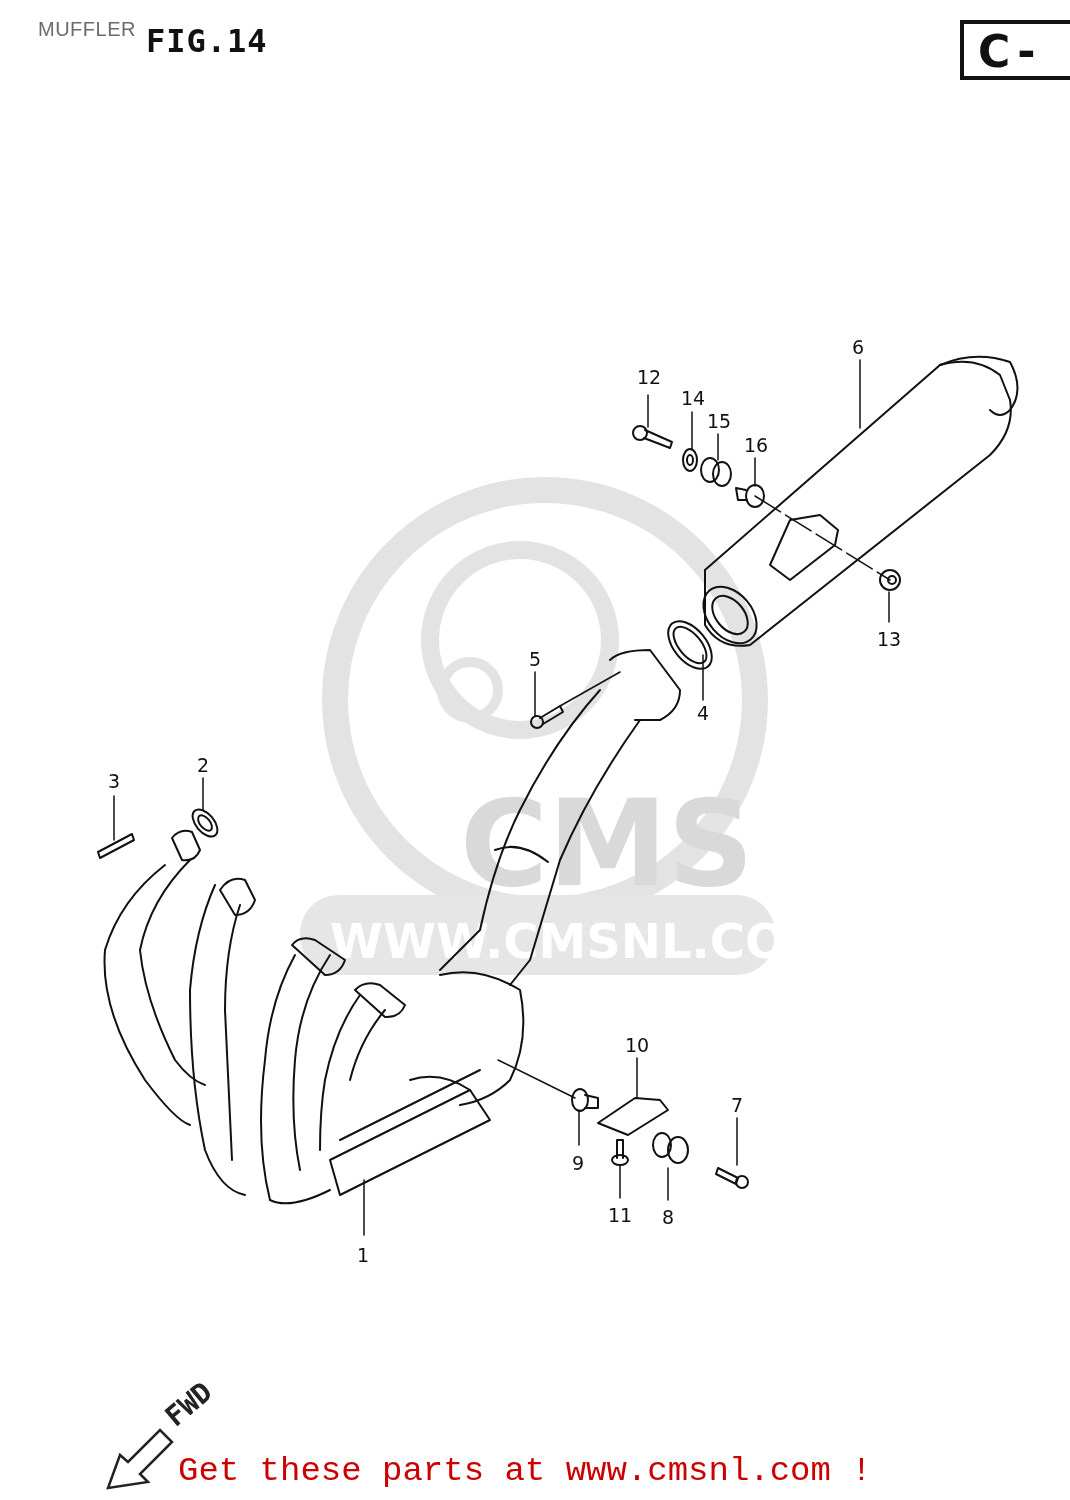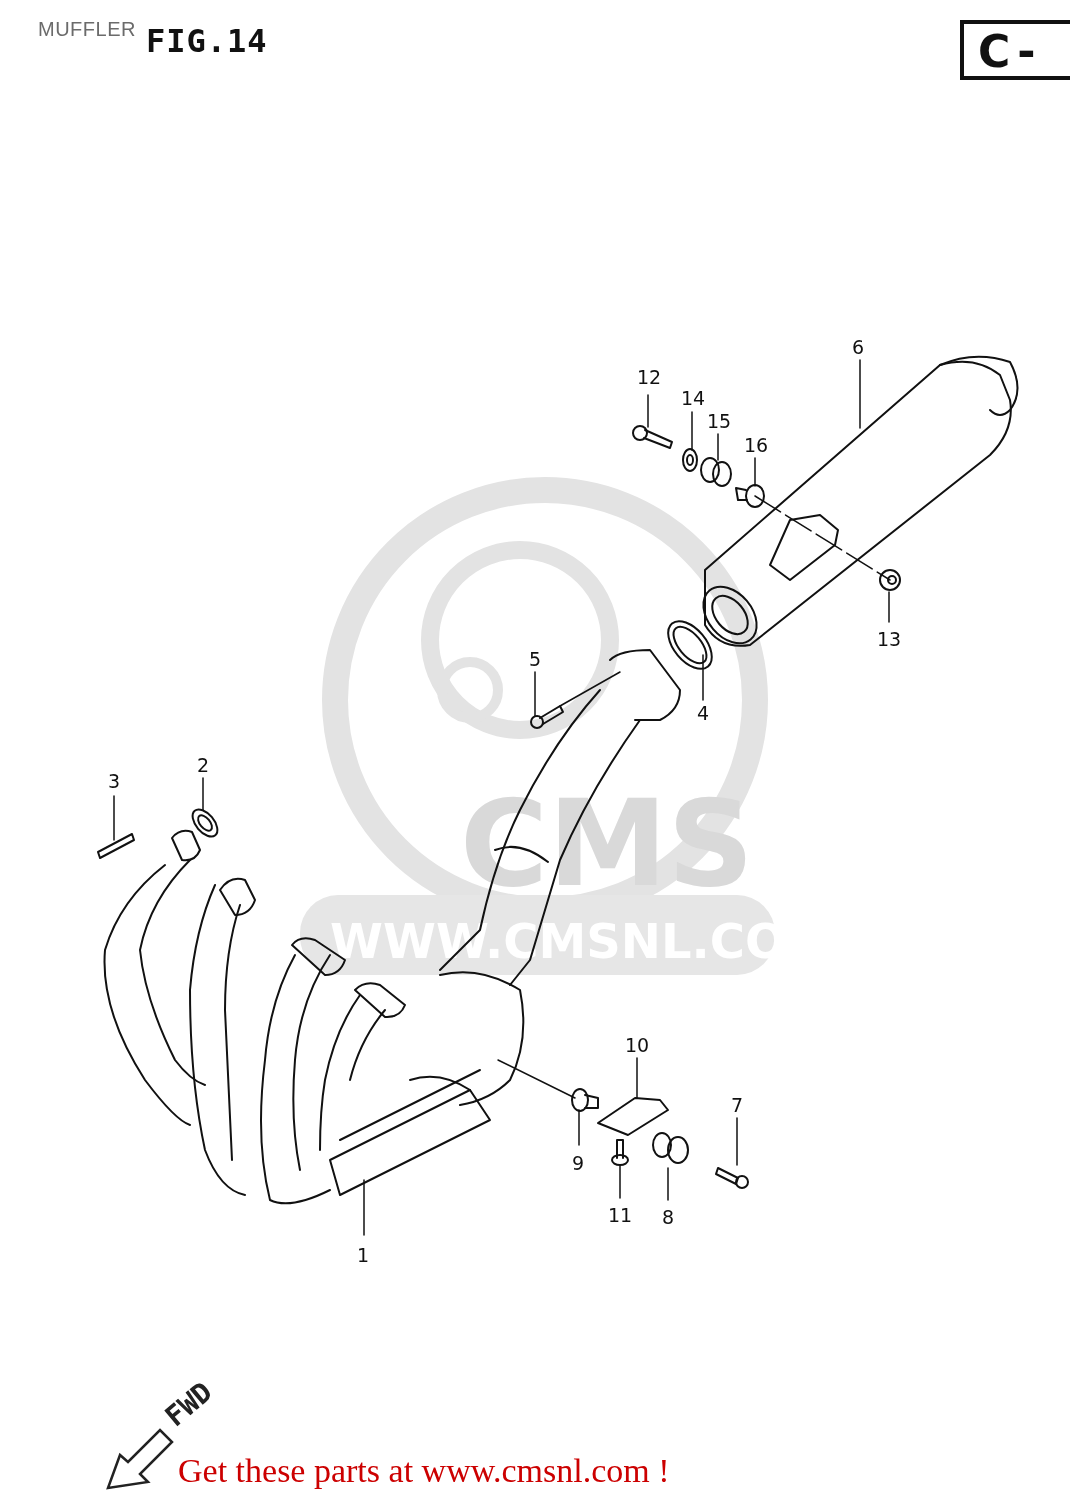--- a/index.html
+++ b/index.html
@@ -4,21 +4,21 @@
 <style>
   html, body { margin:0; padding:0; background:#ffffff; }
   body { width:1070px; height:1500px; position:relative; overflow:hidden; font-family:"Liberation Sans", sans-serif; }
   .title { position:absolute; left:38px; top:18px; font-size:20px; color:#6b6b6b; letter-spacing:0.5px; z-index:3; }
   .fig { position:absolute; left:112px; top:22px; font-family:"DejaVu Sans Mono", monospace; font-weight:bold; font-size:32px; color:#111; letter-spacing:1px; z-index:2;margin-left:34px; }
   .section-box { position:absolute; left:960px; top:20px; width:130px; height:60px; border:4px solid #111; box-sizing:border-box; }
   .section-box span { position:absolute; left:14px; top:2px; font-family:"DejaVu Sans", sans-serif; font-weight:bold; font-size:44px; color:#111; letter-spacing:6px; }
   svg.drawing { position:absolute; left:0; top:0; }
   .callout { font-family:"DejaVu Sans", sans-serif; font-size:19px; fill:#111; }
   .wm-text { font-family:"DejaVu Sans", sans-serif; font-weight:bold; fill:#d9d9d9; }
-  .banner { position:absolute; left:178px; top:1452px; font-family:Liberation Serif, serif; font-size:34px; color:#cc0000; white-space:nowrap; }
+  .banner { position:absolute; left:178px; top:1452px; font-family:Liberation Mono, monospace; font-size:34px; color:#cc0000; white-space:nowrap; }
   .fwd { position:absolute; left:180px; top:1400px; font-family:"DejaVu Sans Mono", monospace; font-weight:bold; font-size:28px; color:#222; transform:rotate(-40deg); transform-origin:left bottom; }
 </style>
 </head>
 <body>
 
 <div class="title">MUFFLER</div>
 <div class="fig">FIG.14</div>
 <div class="section-box">
   <span>C-</span>
 </div>

